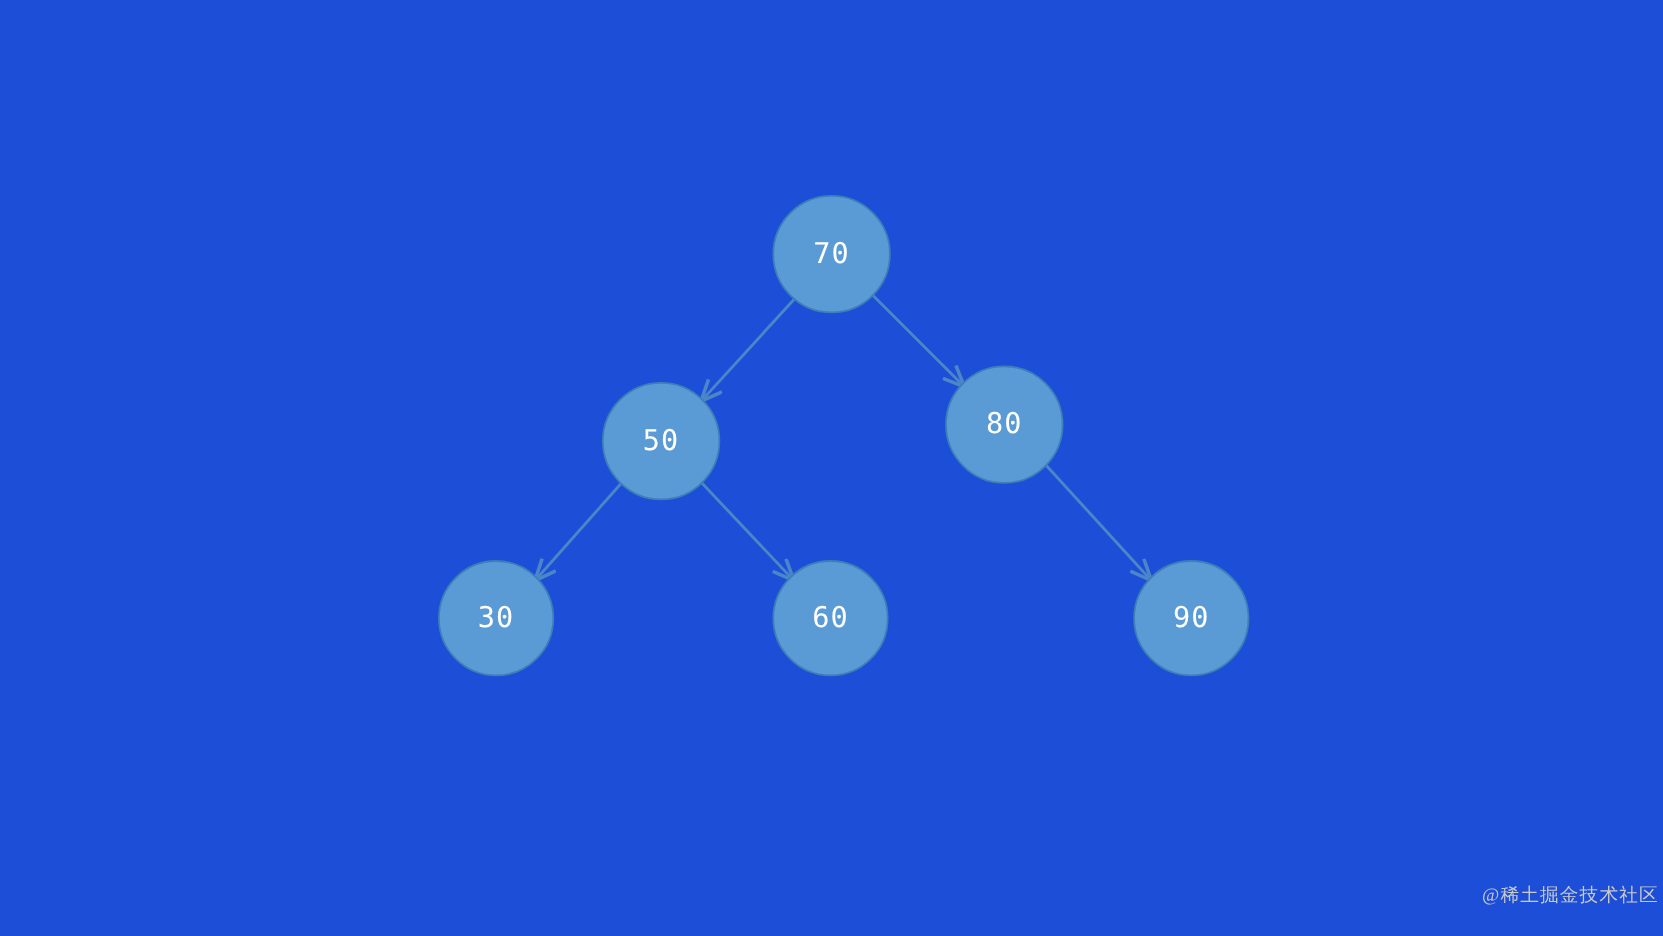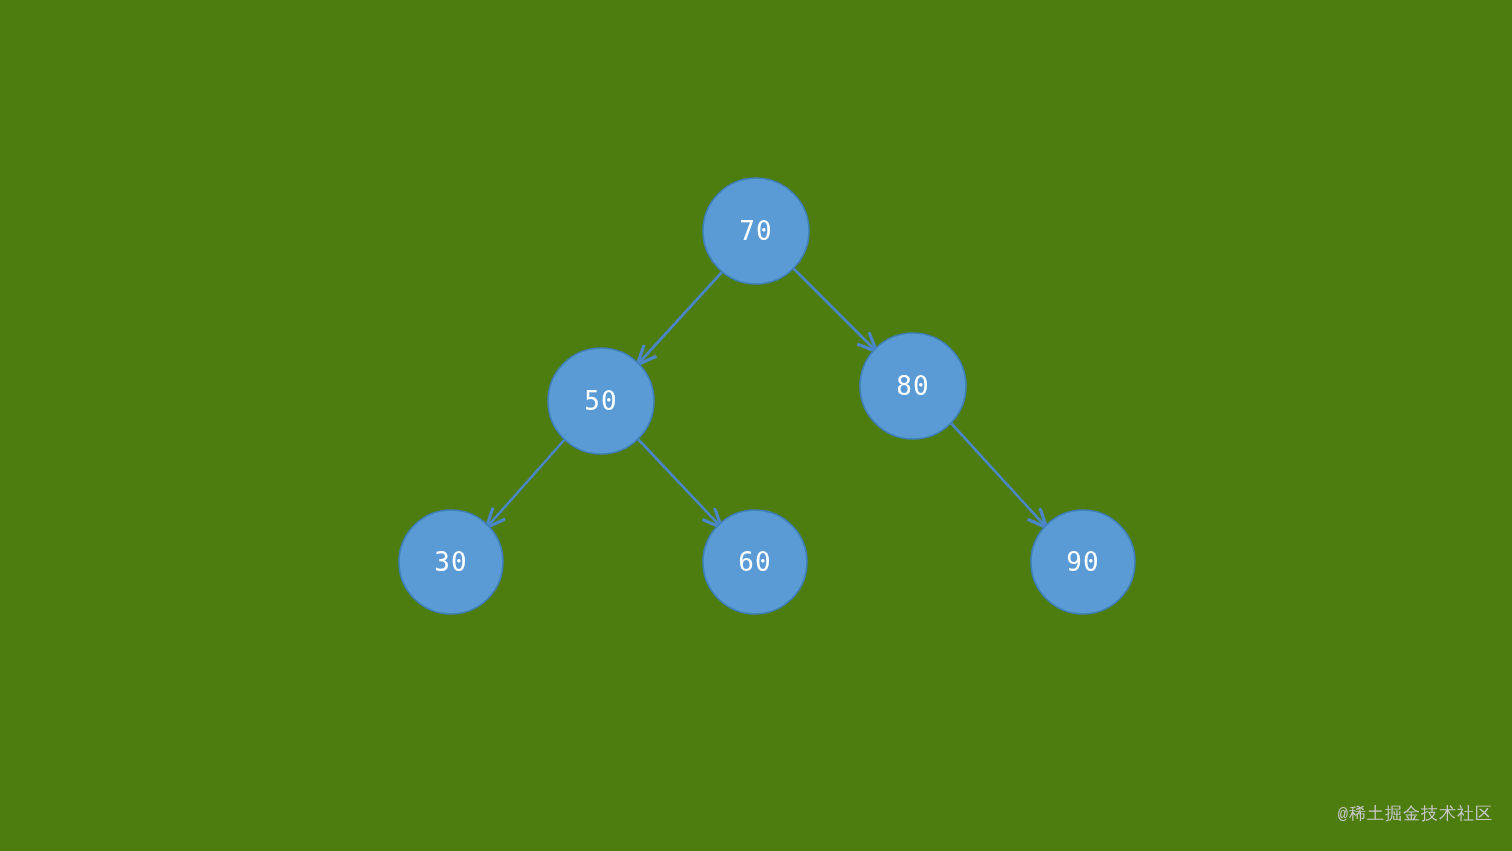--- a/index.html
+++ b/index.html
@@ -13,41 +13,41 @@
     overflow: hidden;
     font-family: "DejaVu Sans Mono", monospace;
     position: relative;
   }
   #canvas-root {
     position: absolute;
     left: 0;
     top: 0;
     width: 1512px;
     height: 851px;
-    background: #4d7c0f;
+    background: #1d4ed8;
   }
   #tree-svg {
     position: absolute;
     left: 0;
     top: 0;
     width: 1512px;
     height: 851px;
     display: block;
   }
   .tree-node-label {
     font-family: "DejaVu Sans Mono", monospace;
     font-size: 26px;
     fill: #ffffff;
     letter-spacing: 1px;
   }
   .watermark {
     position: absolute;
-    right: 19px;
+    right: 4px;
     bottom: 26px;
-    font-family: Liberation Mono, monospace;
+    font-family: Liberation Serif, serif;
     font-size: 17px;
     color: #c9c9c9;
     letter-spacing: 1px;
     white-space: nowrap;
     user-select: none;
   }
 </style>
 </head>
 <body>
 

